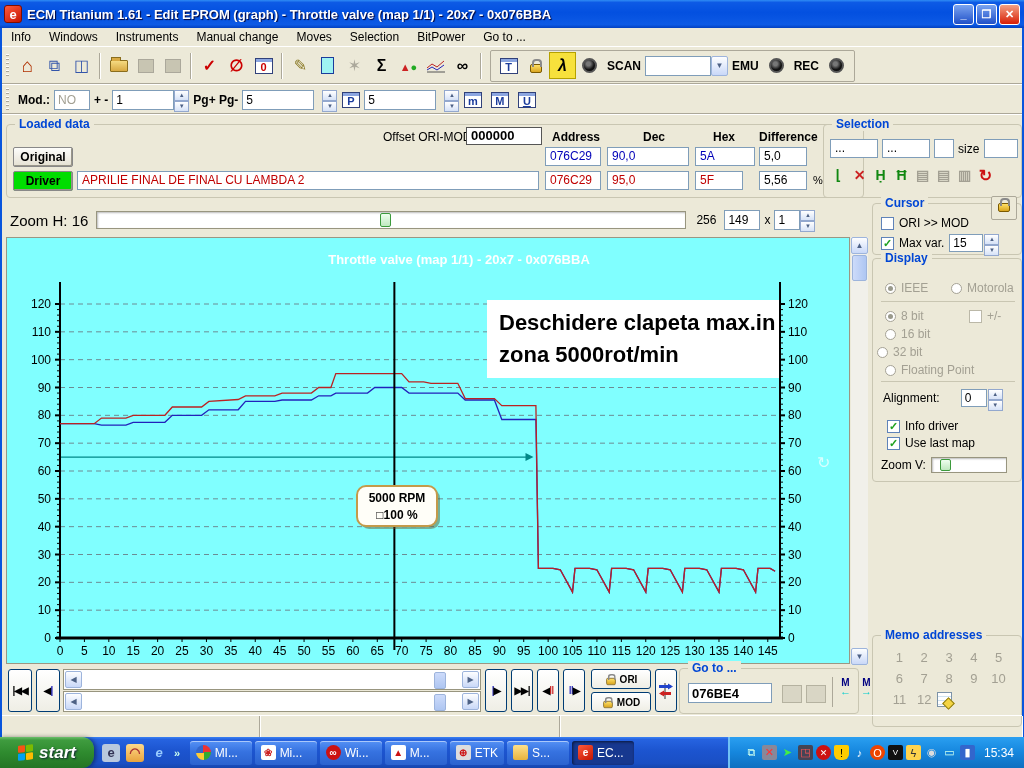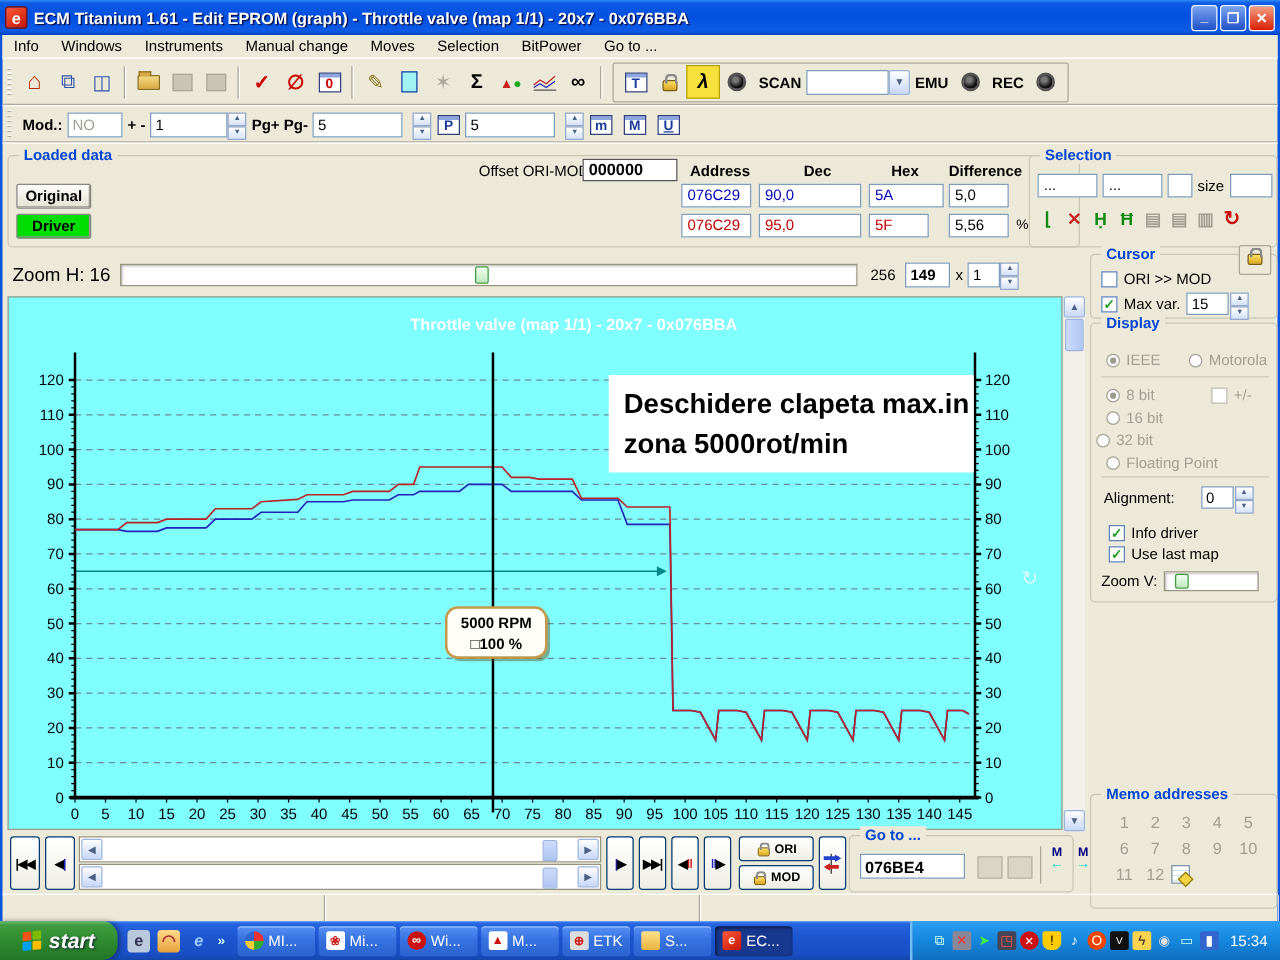--- a/index.html
+++ b/index.html
@@ -226,21 +226,21 @@
       <span class="lbl">REC</span>
       <div class="tbtn">
           <span class="record"></span>
         </div>
     </div>
   </div>
 
   <div id="toolbar2">
     <div class="grip"></div>
     <span class="lbl">Mod.:</span>
-    <input class="xp-input" style="width: 44px; color: rgb(163, 160, 147);" value="NO">
+    <input class="xp-input" style="width: 36px; color: rgb(163, 160, 147);" value="NO">
     <span class="lbl">+ -</span>
     <input class="xp-input" style="width: 62px;" value="1">
     <span class="spin">
         <span>▲</span>
         <span>▼</span>
       </span>
     <span class="lbl">Pg+ Pg-</span>
     <input class="xp-input" style="width: 72px;" value="5">
     <span class="spin" style="margin-left:8px">
         <span>▲</span>
@@ -274,20 +274,21 @@
     <span class="hdr" style="left:706px">Hex</span>
     <span class="hdr" style="left:752px">Difference</span>
 
     <div class="rowbtn" style="left:6px;top:22px">Original</div>
     <div class="field blue-t" style="left:538px;top:22px;width:56px">076C29</div>
     <div class="field blue-t" style="left:600px;top:22px;width:82px">90,0</div>
     <div class="field blue-t" style="left:688px;top:22px;width:60px">5A</div>
     <div class="field" style="left:752px;top:22px;width:48px">5,0</div>
 
     <div class="rowbtn" id="driver-btn" style="left:6px;top:46px">Driver</div>
+    <div class="field red-t" style="left:70px;top:46px;width:462px">APRILIE FINAL DE FINAL CU LAMBDA 2</div>
     <div class="field red-t" style="left:538px;top:46px;width:56px">076C29</div>
     <div class="field red-t" style="left:600px;top:46px;width:82px">95,0</div>
     <div class="field red-t" style="left:688px;top:46px;width:48px">5F</div>
     <div class="field" style="left:752px;top:46px;width:48px">5,56</div>
     <span class="abs bold" style="left:806px;top:49px">%</span>
   </div>
 
   <div class="groupbox" id="selection-box">
     <span class="legend">Selection</span>
     <div class="field" style="left:6px;top:14px;width:48px">...</div>
@@ -306,21 +307,21 @@
       <span class="sel-ic" style="color:#CC1111;font-size:16px">↻</span>
     </div>
   </div>
 
   <div id="zoomh-row">
     <span class="bold" style="margin-left:8px;font-size:15px">Zoom H: 16</span>
     <div id="zoomh-track">
       <div class="slider-thumb" style="left:283px"></div>
     </div>
     <span class="bold" style="margin-left:10px;font-size:12px">256</span>
-    <input class="xp-input bold" style="width: 36px; margin-left: 8px; font-weight: bold;" value="149">
+    <input class="xp-input bold" style="width: 36px; margin-left: 8px; font-weight: normal;" value="149">
     <span style="margin:0 4px;font-size:12px">x</span>
     <input class="xp-input" style="width: 26px;" value="1">
     <span class="spin">
         <span>▲</span>
         <span>▼</span>
       </span>
   </div>
 
   <div id="graph">
     <svg id="chart-svg">

